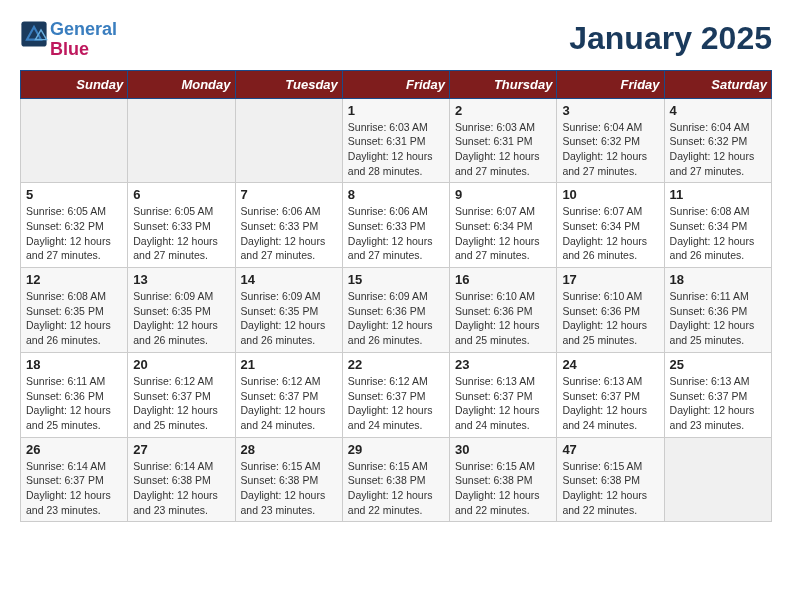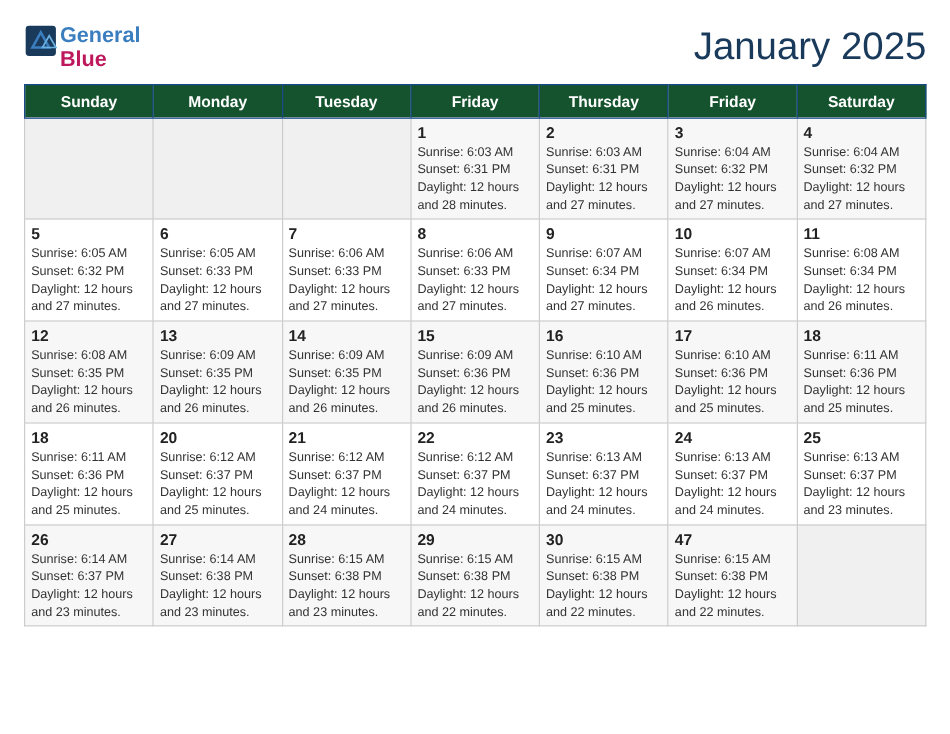--- a/index.html
+++ b/index.html
@@ -32,40 +32,41 @@
     .logo-icon {
       width: 28px;
       height: 28px;
       margin-right: 2px;
     }
     .title-block {
       text-align: right;
     }
     .calendar-title {
       font-size: 32px;
-      font-weight: normal;
+      font-weight: bold;
       color: #1a3a5c;
     }
     .calendar-subtitle {
       font-size: 16px;
       color: #333;
     }
     table {
       width: 100%;
       border-collapse: collapse;
       font-size: 11px;
     }
     thead th {
-      background: #14532d;
+      background: #7f1d1d;
       color: #fff;
       padding: 6px 4px;
-      text-align: center;
+      text-align: right;
       font-size: 13px;
       font-weight: bold;
       border: 1px solid #1a4a8a;
+      font-style: italic;
     }
     tbody td {
       vertical-align: top;
       border: 1px solid #ccc;
       padding: 4px 5px;
       width: 108px;
       min-height: 80px;
       background: #fff;
     }
     tbody tr:nth-child(odd) td {

